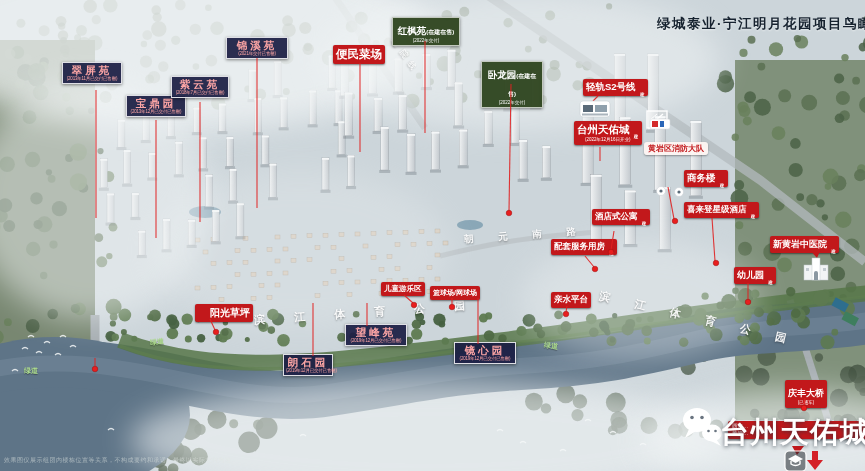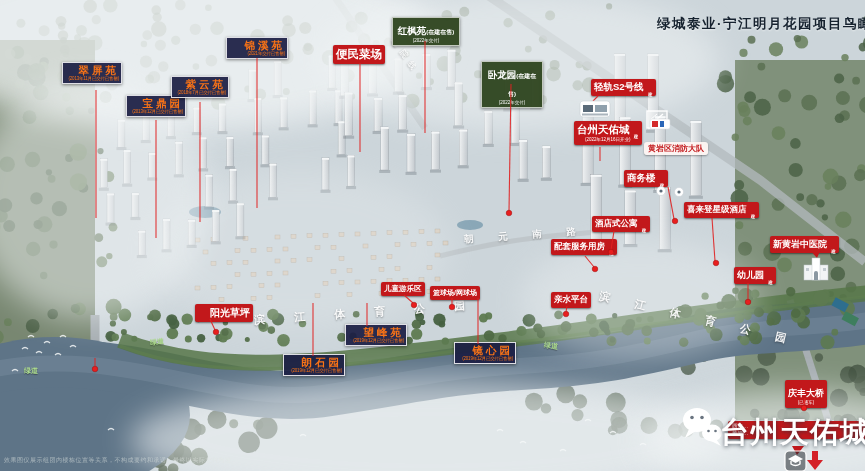--- a/index.html
+++ b/index.html
@@ -4,21 +4,21 @@
 <style>
   html,body{margin:0;padding:0;background:#222;}
   #stage{position:relative;width:865px;height:471px;overflow:hidden;
          font-family:"Liberation Sans","DejaVu Sans",sans-serif;
          background:linear-gradient(#e7edf0,#c6cfd4);}
   #bg{position:absolute;left:0;top:0;z-index:0;}
   #overlay{position:absolute;left:0;top:0;z-index:20;pointer-events:none;}
   .lbl{position:absolute;z-index:10;box-sizing:border-box;text-align:center;}
   
   .navy-label{background:rgba(27,30,68,.93);border:1px solid rgba(255,255,255,.85);
-     color:#f97316;padding:2px 2px 1px;box-shadow:0 1px 3px rgba(0,0,0,.45);text-align:right;}
+     color:#fca5a5;padding:2px 2px 1px;box-shadow:0 1px 3px rgba(0,0,0,.45);}
   .navy-label .t{display:block;font-weight:bold;font-size:10.5px;line-height:11px;letter-spacing:3px;white-space:nowrap;}
   .navy-label .s{display:block;font-size:4.5px;line-height:6px;letter-spacing:-.2px;white-space:nowrap;}
   
   .green-label{background:rgba(44,66,28,.94);border:1px solid rgba(255,255,255,.7);
      color:#fff;padding:2px 2px 1px;box-shadow:0 1px 3px rgba(0,0,0,.45);}
   .green-label .t{font-weight:bold;font-size:9.5px;line-height:10px;white-space:nowrap;}
   .green-label .tag2{font-weight:bold;font-size:6px;}
   .green-label .s{display:block;font-size:4.5px;line-height:6px;white-space:nowrap;}
   
   .red-label{background:#c2181b;color:#fff;border-radius:2px;padding:2px 3px;
@@ -806,70 +806,70 @@
     <span class="s">(2018年7月已交付已售罄)</span>
   </div>
   <div class="lbl navy-label" style="left:226px;top:37px;width:62px;">
     <span class="t">锦溪苑</span>
     <span class="s">(2021年交付已售罄)</span>
   </div>
   <div class="lbl navy-label" style="left:345px;top:324px;width:62px;">
     <span class="t">望峰苑</span>
     <span class="s">(2019年12月已交付已售罄)</span>
   </div>
-  <div class="lbl navy-label" style="left:283px;top:354px;width:62px;">
+  <div class="lbl navy-label" style="left:283px;top:354px;width:50px;">
     <span class="t">朗石园</span>
     <span class="s">(2019年12月已交付已售罄)</span>
   </div>
   <div class="lbl navy-label" style="left:454px;top:342px;width:62px;">
     <span class="t">镜心园</span>
     <span class="s">(2019年12月已交付已售罄)</span>
   </div>
 
   <div class="lbl green-label" style="left:392px;top:17px;width:68px;">
     <div class="row"><span class="t">红枫苑</span><span class="tag2">(在建在售)</span></div>
     <span class="s">(2022年交付)</span>
   </div>
   <div class="lbl green-label" style="left:481px;top:61px;width:62px;">
     <div class="row"><span class="t">卧龙园</span><span class="tag2">(在建在售)</span></div>
     <span class="s">(2022年交付)</span>
   </div>
 
   <div class="lbl red-label" style="left:333px;top:45px;">
     <span class="t" style="font-size:11.5px;">便民菜场</span>
   </div>
-  <div class="lbl red-label" style="left:583px;top:79px;margin-left:8px;">
+  <div class="lbl red-label" style="left:583px;top:79px;">
     <span class="t" style="font-size:9.5px;">轻轨S2号线</span>
     <span class="vtag">在建</span>
   </div>
   <div class="lbl white-pill" style="left:644px;top:96px;">黄岩区消防大队</div>
   <div class="lbl red-label block" style="left:574px;top:121px;">
     <div class="row">
         <span class="t" style="font-size:10.5px;">台州天佑城</span>
         <span class="vtag">在建</span>
       </div>
     <span class="s">(2022年12月16日开业)</span>
   </div>
-  <div class="lbl red-label" style="left:624px;top:170px;">
+  <div class="lbl red-label" style="left:684px;top:170px;">
     <span class="t" style="font-size:9.5px;">商务楼</span>
     <span class="vtag">在建</span>
   </div>
   <div class="lbl red-label" style="left:684px;top:202px;">
     <span class="t" style="font-size:8.5px;">喜来登星级酒店</span>
     <span class="vtag">在建</span>
   </div>
   <div class="lbl red-label" style="left:770px;top:236px;">
     <span class="t" style="font-size:9px;text-align:center;">新黄岩中医院</span>
     <span class="vtag">在建</span>
   </div>
   <div class="lbl red-label" style="left:734px;top:267px;">
     <span class="t" style="font-size:9px;">幼儿园</span>
     <span class="vtag">在建</span>
   </div>
-  <div class="lbl red-label" style="left:592px;top:216px;">
+  <div class="lbl red-label" style="left:592px;top:209px;">
     <span class="t" style="font-size:8.5px;">酒店式公寓</span>
     <span class="vtag">在建</span>
   </div>
   <div class="lbl red-label" style="left:551px;top:239px;">
     <span class="t" style="font-size:8.5px;">配套服务用房</span>
     <span class="vtag">在建</span>
   </div>
   <div class="lbl red-label" style="left:551px;top:292px;">
     <span class="t" style="font-size:8.5px;">亲水平台</span>
   </div>

